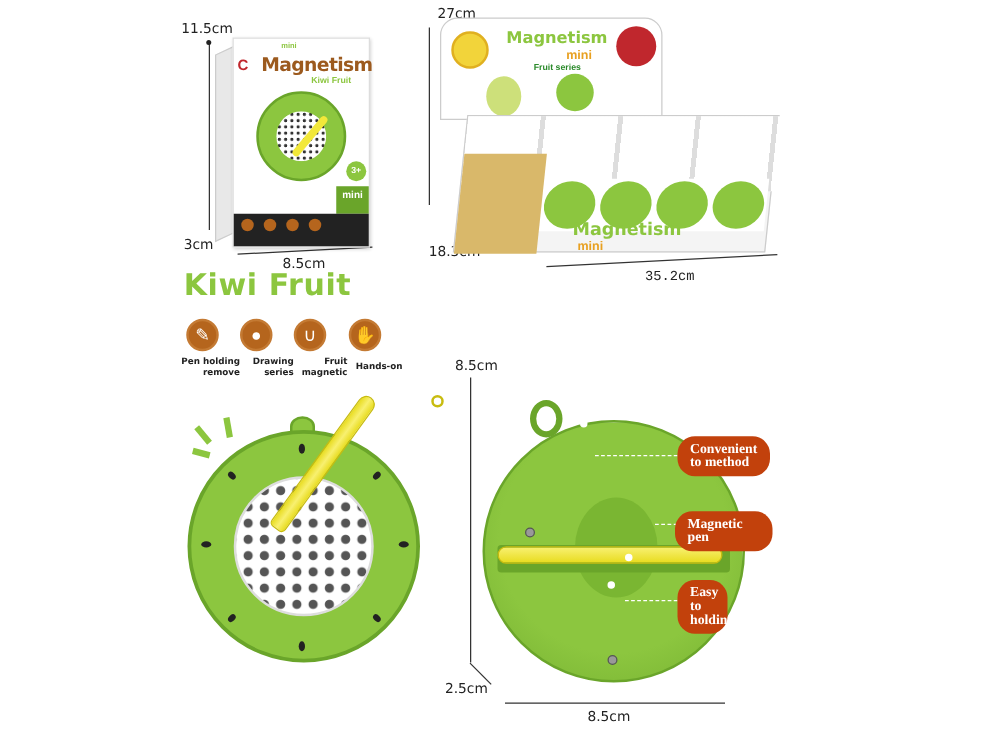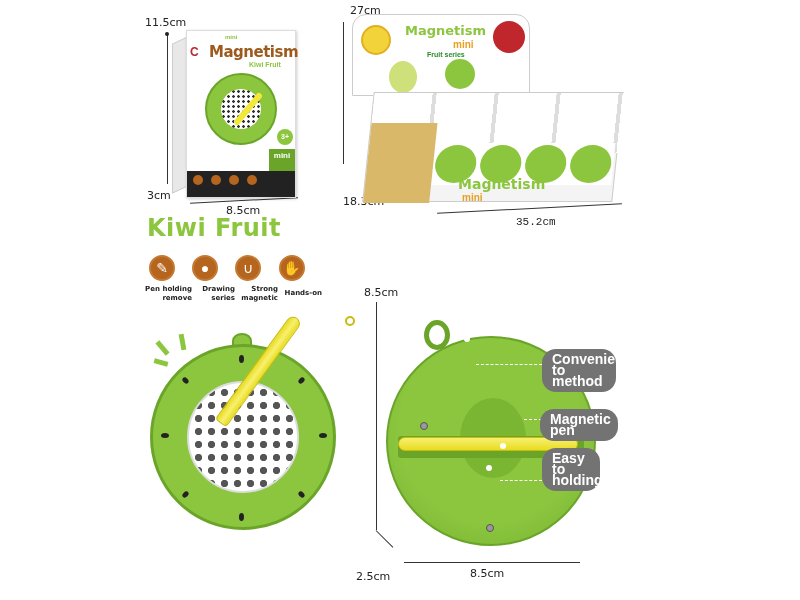--- a/index.html
+++ b/index.html
@@ -6,21 +6,21 @@
   body { width: 800px; height: 600px; background: #ffffff; position: relative; overflow: hidden; font-family: "Liberation Sans", sans-serif; color: #222; }
   .abs { position: absolute; }
   .dim { position: absolute; font-size: 11px; color: #222; font-family: "DejaVu Sans", sans-serif; }
   .line-v { position: absolute; width: 1px; background: #333; }
   .line-h { position: absolute; height: 1px; background: #333; }
   .dot { position: absolute; width: 4px; height: 4px; border-radius: 50%; background: #222; }
   .title-kiwi { position: absolute; left: 147px; top: 214px; font-size: 24px; font-weight: bold; color: #8cc63f; font-family: "DejaVu Sans", sans-serif; letter-spacing: 0.5px; }
   .feature { position: absolute; width: 60px; text-align: center; }
   .feature .circle { width: 26px; height: 26px; border-radius: 50%; background: #b5651d; margin: 0 auto; display: flex; align-items: center; justify-content: center; color: #fff; font-size: 14px; border: 2px solid #c47a33; }
   .feature .lbl { font-size: 7px; font-weight: bold; color: #222; margin-top: 4px; line-height: 9px; font-family: "DejaVu Sans", sans-serif; text-align: right; }
-  .pill { position: absolute; background: #737373; color: #fff; font-weight: bold; font-size: 14px; line-height: 11px; border-radius: 14px; padding: 5px 10px; font-family: Liberation Sans, sans-serif; }
+  .pill { position: absolute; background: #c2410c; color: #fff; font-weight: bold; font-size: 11px; line-height: 11px; border-radius: 14px; padding: 5px 10px; font-family: Liberation Serif, serif; }
   .dash { position: absolute; border-top: 1.5px dashed #fff; }
   .wdot { position: absolute; width: 6px; height: 6px; background: #fff; border-radius: 50%; }
 </style>
 </head>
 <body>
 
 <div>
   <span class="dim" style="left:145px;top:16px;">11.5cm</span>
   <div class="line-v" style="left:167px;top:34px;height:150px;"></div>
   <div class="dot" style="left:165px;top:32px;"></div>
@@ -87,21 +87,21 @@
 <div class="feature" style="left:132px;top:255px;">
   <div class="circle">✎</div>
   <div class="lbl"><span>Pen holding</span><br><span>remove</span></div>
 </div>
 <div class="feature" style="left:175px;top:255px;">
   <div class="circle">●</div>
   <div class="lbl"><span>Drawing</span><br><span>series</span></div>
 </div>
 <div class="feature" style="left:218px;top:255px;">
   <div class="circle">∪</div>
-  <div class="lbl"><span>Strong</span><br><span>magnetic</span></div>
+  <div class="lbl"><span>Fruit</span><br><span>magnetic</span></div>
 </div>
 <div class="feature" style="left:262px;top:255px;">
   <div class="circle">✋</div>
   <div class="lbl" style="margin-top:8px;"><span>Hands-on</span></div>
 </div>
 
 <div>
 
   <div class="abs" style="left:160px;top:340px;width:5px;height:16px;background:#8cc63f;transform:rotate(-40deg);"></div>
   <div class="abs" style="left:180px;top:334px;width:5px;height:16px;background:#8cc63f;transform:rotate(-10deg);"></div>
@@ -123,21 +123,21 @@
   </div>
 
   <div class="abs" style="left:290px;top:318px;width:14px;height:130px;background:linear-gradient(90deg,#e8dc20,#f8f070,#e8dc20);border-radius:7px 7px 4px 4px;transform:rotate(36deg);transform-origin:top center;border:1px solid #c8bc10;"></div>
   <div class="abs" style="left:345px;top:316px;width:10px;height:10px;border-radius:50%;border:2px solid #c8bc10;"></div>
 </div>
 
 <div>
   <span class="dim" style="left:364px;top:286px;">8.5cm</span>
   <div class="line-v" style="left:376px;top:302px;height:228px;"></div>
   <div class="line-h" style="left:376px;top:530px;width:24px;transform:rotate(45deg);transform-origin:left;"></div>
-  <span class="dim" style="left:356px;top:544px;margin-top:26px;">2.5cm</span>
+  <span class="dim" style="left:356px;top:544px;">2.5cm</span>
   <div class="line-h" style="left:404px;top:562px;width:176px;"></div>
   <span class="dim" style="left:470px;top:567px;">8.5cm</span>
 
   <div class="abs" style="left:424px;top:320px;width:26px;height:30px;border:5px solid #6aa52a;border-radius:50%;"></div>
 
   <div class="abs" style="left:386px;top:336px;width:210px;height:210px;border-radius:50%;background:radial-gradient(circle at 50% 45%,#8cc63f 60%,#74b030 100%);border:2px solid #6aa52a;">
     <div class="abs" style="left:72px;top:60px;width:66px;height:80px;border-radius:50%;background:#7ab632;"></div>
     <div class="abs" style="left:32px;top:84px;width:8px;height:8px;border-radius:50%;background:#999;border:1px solid #555;"></div>
     <div class="abs" style="left:98px;top:186px;width:8px;height:8px;border-radius:50%;background:#999;border:1px solid #555;"></div>
     <div class="abs" style="left:10px;top:98px;width:186px;height:22px;background:#6aa52a;border-radius:3px;"></div>
@@ -152,16 +152,16 @@
   </div>
 
   <div class="wdot" style="left:500px;top:443px;"></div>
   <div class="dash" style="left:524px;top:419px;width:18px;"></div>
   <div class="pill" style="left:540px;top:409px;width:78px;">
     <span>Magnetic pen</span>
   </div>
 
   <div class="wdot" style="left:486px;top:465px;"></div>
   <div class="dash" style="left:500px;top:480px;width:42px;"></div>
-  <div class="pill" style="left:542px;top:448px;width:58px;">
+  <div class="pill" style="left:542px;top:464px;width:40px;">
     <span>Easy to</span><br><span>holding</span>
   </div>
 </div>
 
 </body></html>

